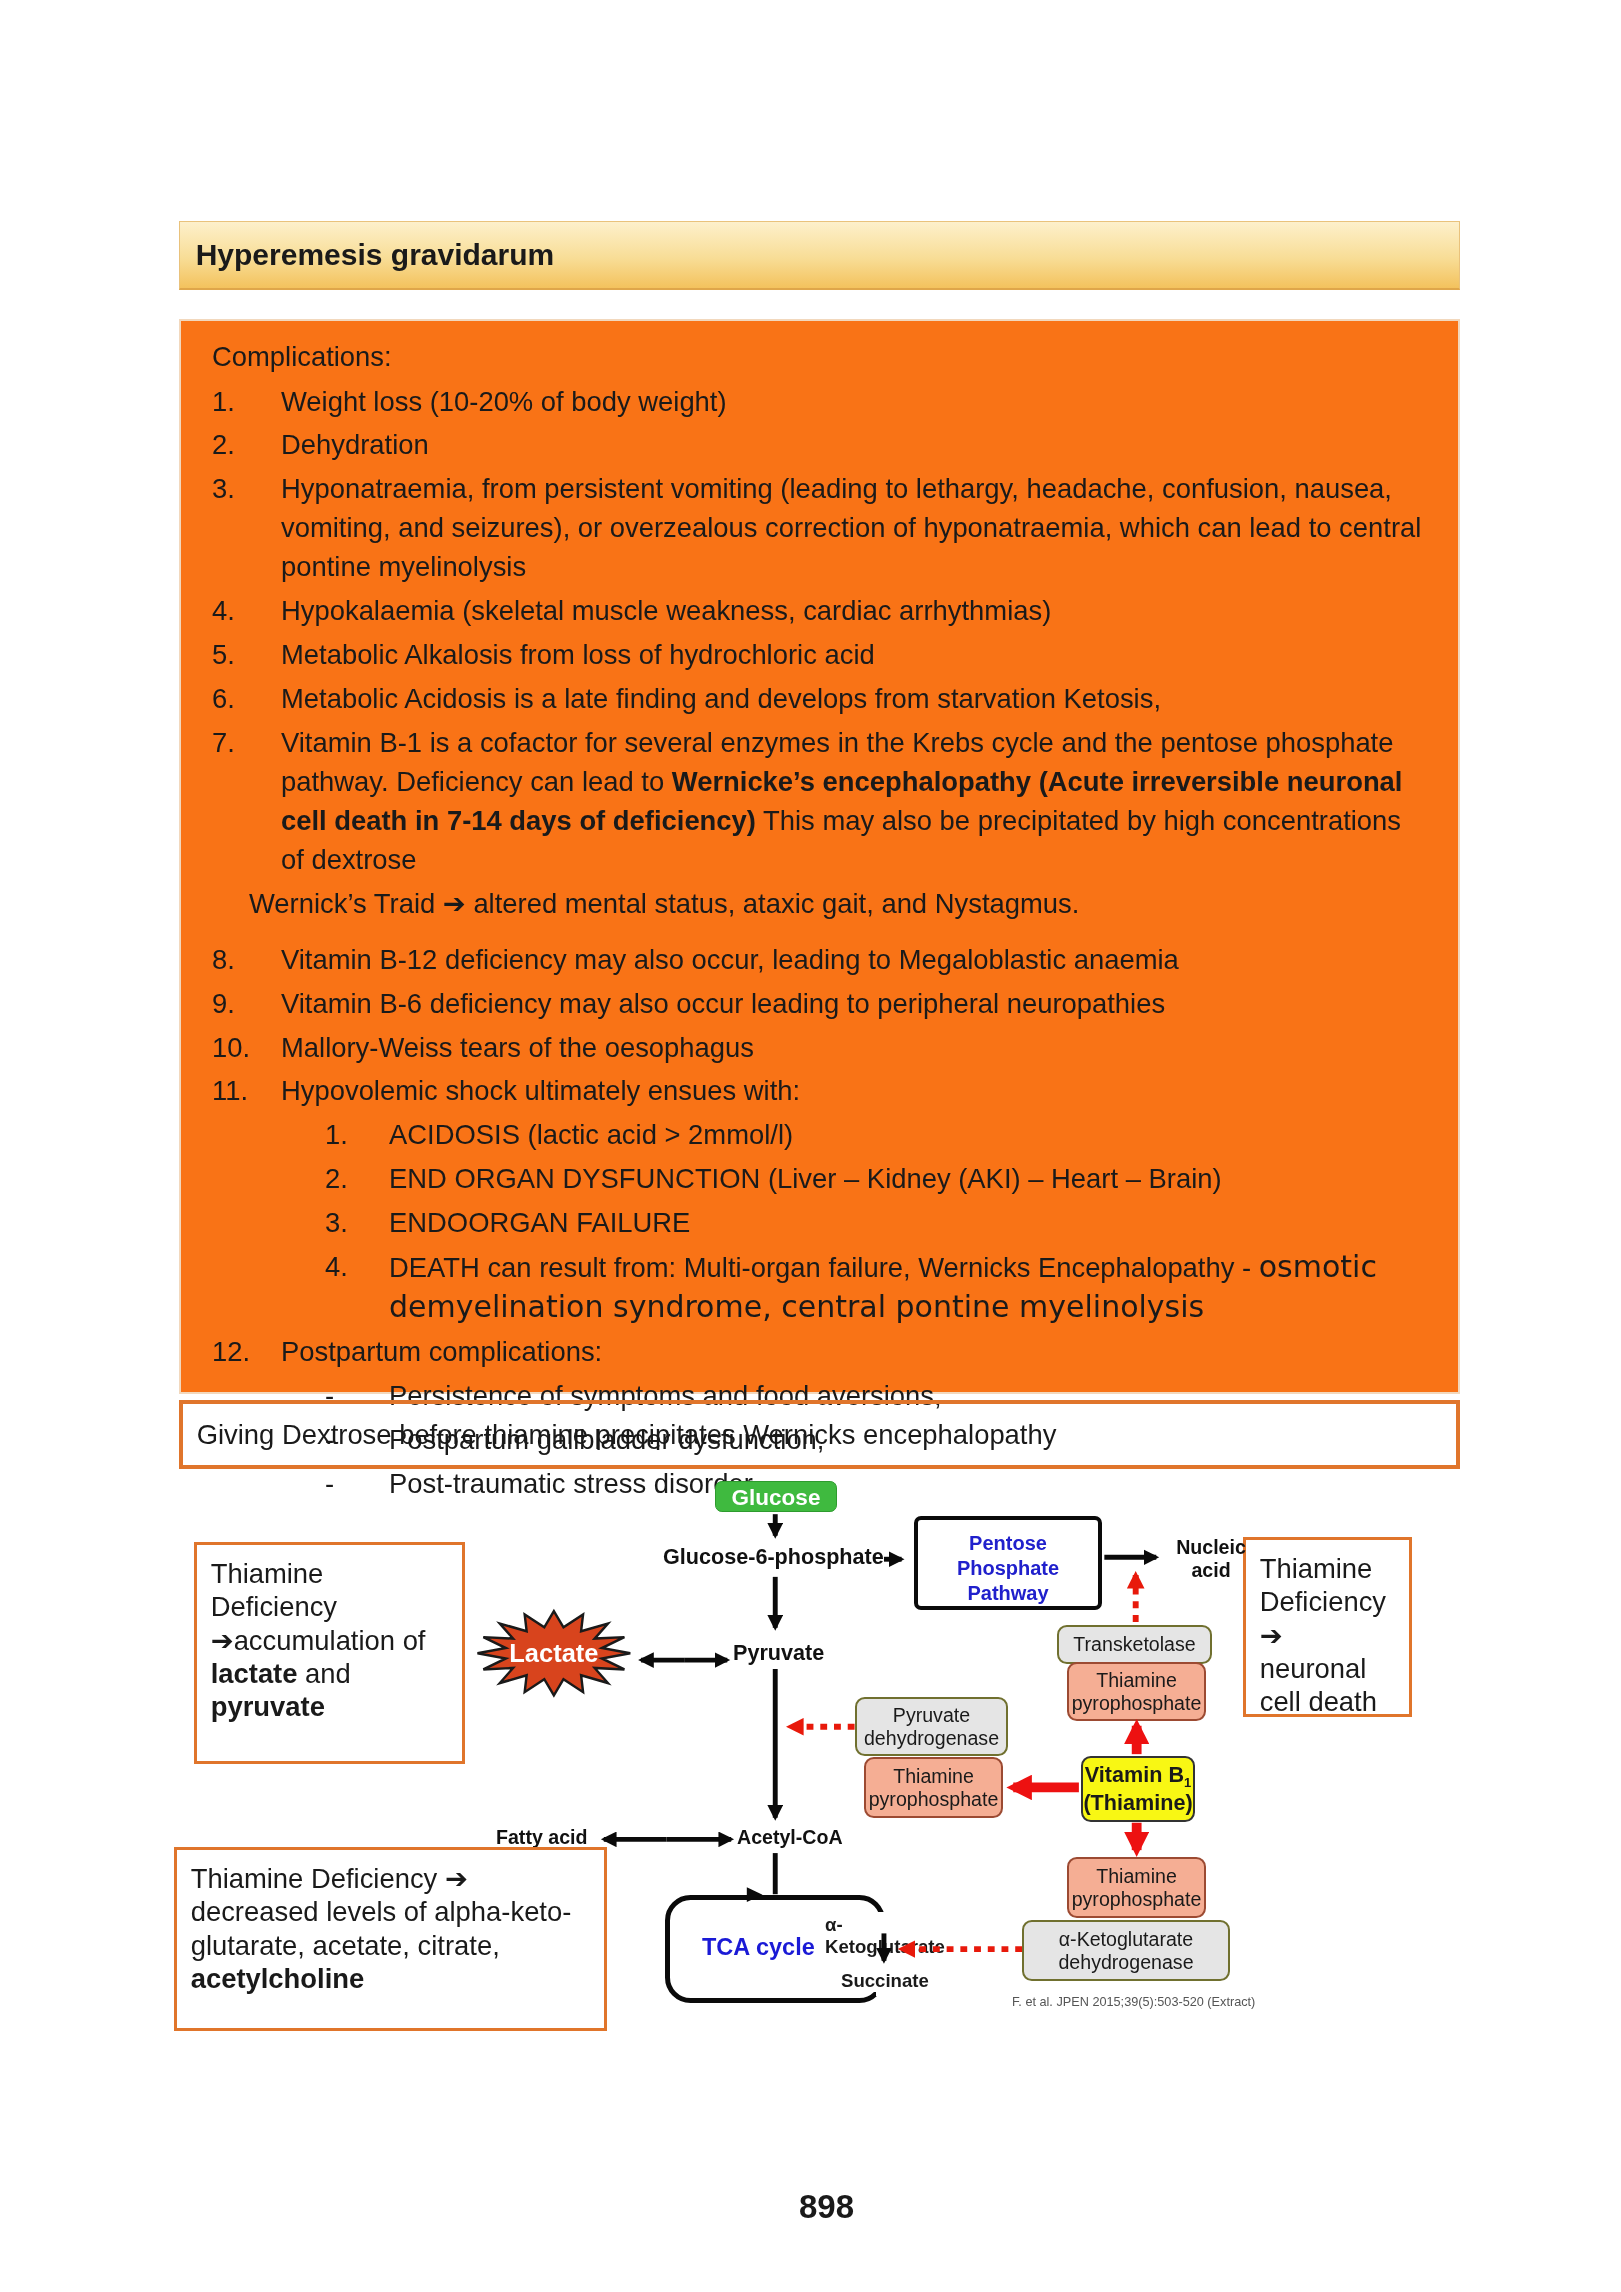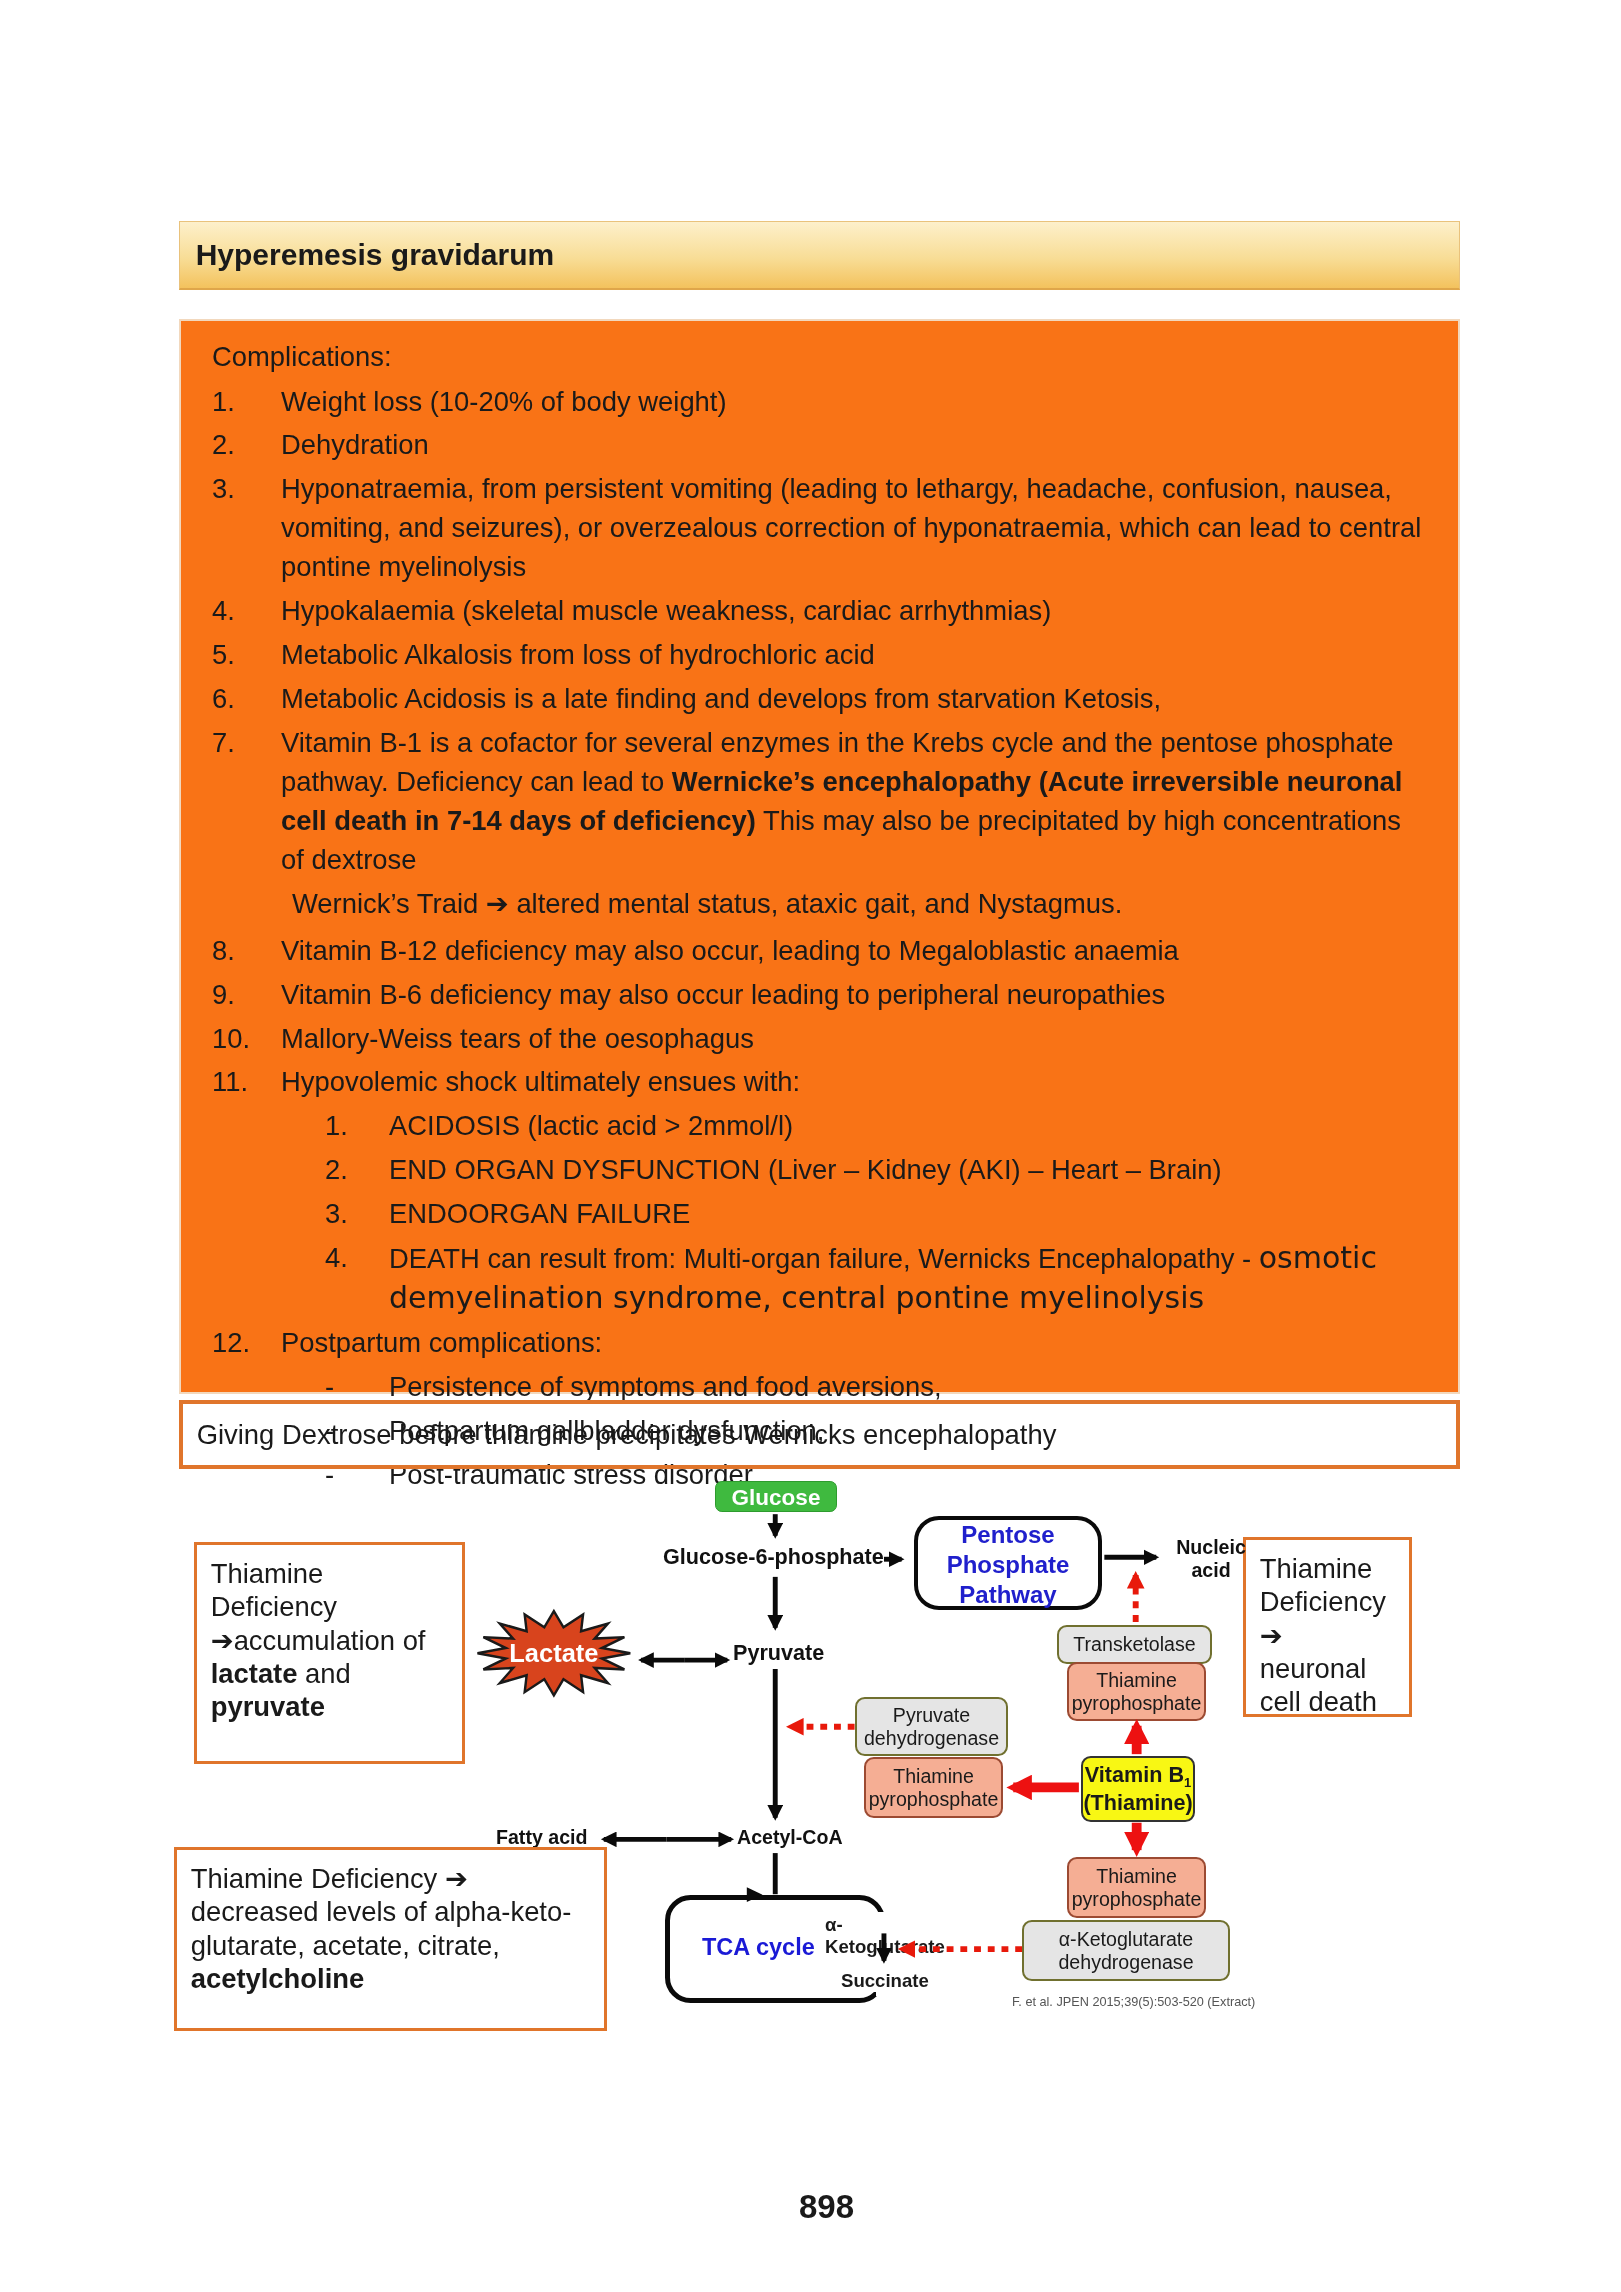--- a/index.html
+++ b/index.html
@@ -13,37 +13,37 @@
   .title-bar .t{font-size:30px;font-weight:bold;line-height:65px;padding-left:15.7px;}
 
   
   .panel{position:absolute;left:179px;top:319px;width:1281px;height:1075px;
     background:#f97316;border:2.9px solid #F2D8BD;box-sizing:border-box;padding:15.7px 27.4px 0 0;}
   .doc-heading{padding-left:31px;font-size:27.4px;line-height:39px;margin-bottom:5.9px;}
   .li{display:flex;font-size:27.4px;line-height:39px;margin-bottom:4.9px;}
   .li .num{flex:0 0 69px;padding-left:31px;}
   .li .txt{flex:1;}
   .li.lvl2 .num{flex:0 0 64px;padding-left:144px;}
-  .sub7{padding-left:111px;font-size:27.4px;line-height:39px;margin-bottom:8px;}
+  .sub7{padding-left:68px;font-size:27.4px;line-height:39px;margin-bottom:17px;}
   .alt-font{font-size:30px;font-family:"DejaVu Sans",sans-serif;font-weight:400;}
 
   
   .callout{position:absolute;left:179px;top:1400px;width:1281px;height:69px;
     border:4.9px solid #E0752B;box-sizing:border-box;display:flex;align-items:center;}
   .callout .t{font-size:27.4px;padding-left:13.7px;}
 
   
   #diagram{position:absolute;left:0;top:1475px;width:1621px;height:573px;}
   #diagram .abs{position:absolute;box-sizing:border-box;}
   .lbl{font-size:19.6px;font-weight:600;color:#111;}
   .node-green{background:#3FBA3F;border:1px solid #2E9B2E;border-radius:6.9px;
     color:#fff;font-weight:bold;font-size:22.5px;text-align:center;z-index:1;}
-  .box-ppp{background:#fff;border:4.9px solid #0a0a0a;border-radius:25px;z-index:1;
-    color:#2020CC;font-weight:bold;font-size:24px;text-align:center;line-height:1.25;
-    display:flex;align-items:flex-start;justify-content:center;}
+  .box-ppp{background:#fff;border:4.9px solid #0a0a0a;border-radius:7px;z-index:1;
+    color:#2020CC;font-weight:bold;font-size:20px;text-align:center;line-height:1.25;
+    display:flex;align-items:flex-end;justify-content:center;}
   .box-yellow{background:#e5e5e5;border:2px solid #70702F;border-radius:9.8px;z-index:1;
     font-size:19.6px;text-align:center;display:flex;flex-direction:column;justify-content:center;line-height:1.15;}
   .box-salmon{background:#F5AE94;border:2px solid #9C4A32;border-radius:9.8px;z-index:1;
     font-size:19.6px;text-align:center;display:flex;flex-direction:column;justify-content:center;line-height:1.15;}
   .box-vitb1{background:#F8F714;border:2.9px solid #333;border-radius:9.8px;z-index:1;
     font-size:21.6px;font-weight:bold;text-align:center;display:flex;flex-direction:column;justify-content:center;line-height:1.2;}
   .box-tca{background:#fff;border:5.9px solid #0a0a0a;border-radius:25.5px;z-index:1;}
   .tca-text{color:#1a1ad6;font-weight:bold;font-size:23.5px;z-index:2;}
   .note{border:3.9px solid #E0752B;background:#fff;z-index:1;
     font-size:27.4px;line-height:1.22;padding:11.8px 13.7px;box-sizing:border-box;}

